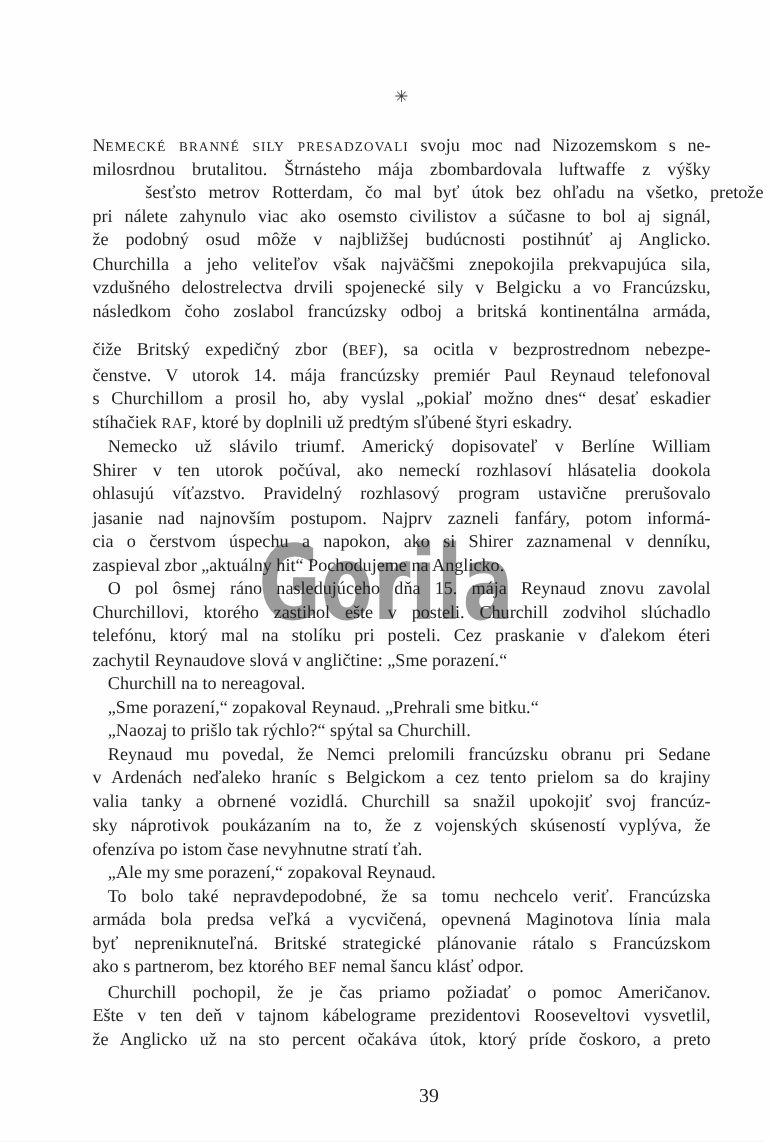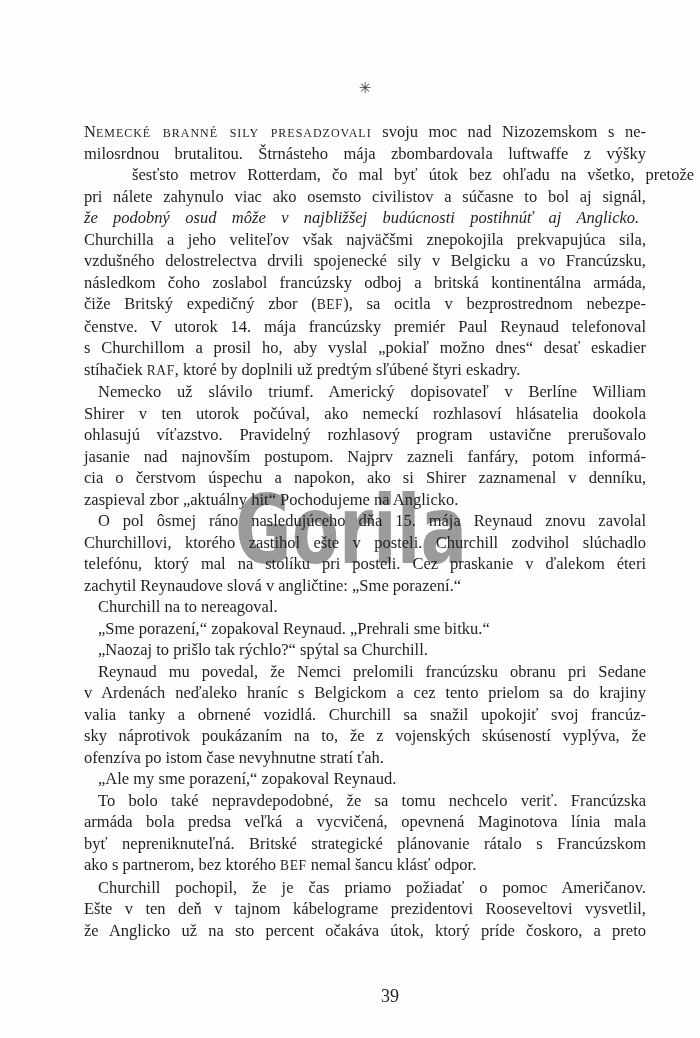--- a/index.html
+++ b/index.html
@@ -47,25 +47,25 @@
   <svg class="watermark-svg" width="234" height="82">
     <text x="0" y="75" textLength="232" lengthAdjust="spacingAndGlyphs" font-family="DejaVu Sans, sans-serif" font-weight="bold" font-size="94" fill="#9b9b9b">Gorila</text>
   </svg>
 
   <div class="text-block">
       <div class="para">
         <div class="line" style="word-spacing: 6.47px;"><span class="lw"><span>N</span><span class="sc">emecké branné sily presadzovali</span><span> svoju moc nad Nizozemskom s ne-</span></span></div>
         <div class="line" style="word-spacing: 11.33px;"><span class="lw"><span>milosrdnou brutalitou. Štrnásteho mája zbombardovala luftwaffe z výšky</span></span></div>
         <div class="line" style="word-spacing: 6.84px; margin-left: 48px;"><span class="lw"><span>šesťsto metrov Rotterdam, čo mal byť útok bez ohľadu na všetko, pretože</span></span></div>
         <div class="line" style="word-spacing: 6.62px;"><span class="lw"><span>pri nálete zahynulo viac ako osemsto civilistov a súčasne to bol aj signál,</span></span></div>
-        <div class="line" style="word-spacing: 11.25px; font-style: italic;"><span class="lw"><span>že podobný osud môže v najbližšej budúcnosti postihnúť aj Anglicko.</span></span></div>
+        <div class="line" style="word-spacing: 11.25px;"><span class="lw"><span>že podobný osud môže v najbližšej budúcnosti postihnúť aj Anglicko.</span></span></div>
         <div class="line" style="word-spacing: 9.22px;"><span class="lw"><span>Churchilla a jeho veliteľov však najväčšmi znepokojila prekvapujúca sila,</span></span></div>
         <div class="line" style="word-spacing: 6.44px;"><span class="lw"><span>vzdušného delostrelectva drvili spojenecké sily v Belgicku a vo Francúzsku,</span></span></div>
         <div class="line" style="word-spacing: 8.22px;"><span class="lw"><span>následkom čoho zoslabol francúzsky odboj a britská kontinentálna armáda,</span></span></div>
-        <div class="line" style="word-spacing: 9.62px;"><span class="lw"><span>čiže Britský expedičný zbor (</span><span class="ac">BEF</span><span>), sa ocitla v bezprostrednom nebezpe-</span></span></div>
+        <div class="line" style="word-spacing: 9.62px; margin-top: 14px;"><span class="lw"><span>čiže Britský expedičný zbor (</span><span class="ac">BEF</span><span>), sa ocitla v bezprostrednom nebezpe-</span></span></div>
         <div class="line" style="word-spacing: 8.7px;"><span class="lw"><span>čenstve. V utorok 14. mája francúzsky premiér Paul Reynaud telefonoval</span></span></div>
         <div class="line" style="word-spacing: 6.68px;"><span class="lw"><span>s Churchillom a prosil ho, aby vyslal „pokiaľ možno dnes“ desať eskadier</span></span></div>
         <div class="line"><span class="lw"><span>stíhačiek </span><span class="ac">RAF</span><span>, ktoré by doplnili už predtým sľúbené štyri eskadry.</span></span></div>
       </div>
       <div class="para">
         <div class="line ind" style="word-spacing: 11.71px;"><span class="lw"><span>Nemecko už slávilo triumf. Americký dopisovateľ v Berlíne William</span></span></div>
         <div class="line" style="word-spacing: 10.31px;"><span class="lw"><span>Shirer v ten utorok počúval, ako nemeckí rozhlasoví hlásatelia dookola</span></span></div>
         <div class="line" style="word-spacing: 12.53px;"><span class="lw"><span>ohlasujú víťazstvo. Pravidelný rozhlasový program ustavične prerušovalo</span></span></div>
         <div class="line" style="word-spacing: 9.79px;"><span class="lw"><span>jasanie nad najnovším postupom. Najprv zazneli fanfáry, potom informá-</span></span></div>
         <div class="line" style="word-spacing: 7.98px;"><span class="lw"><span>cia o čerstvom úspechu a napokon, ako si Shirer zaznamenal v denníku,</span></span></div>

